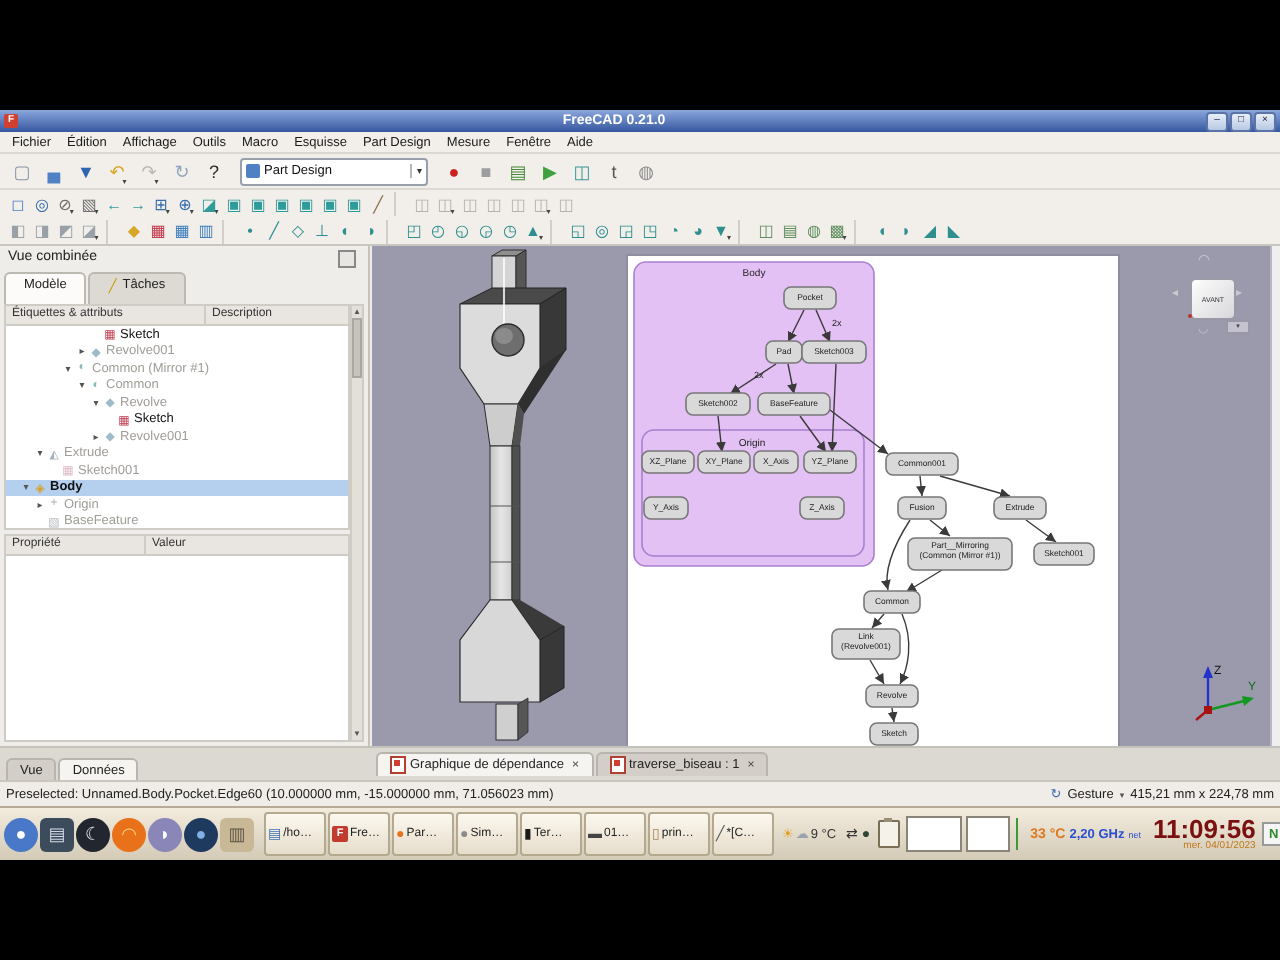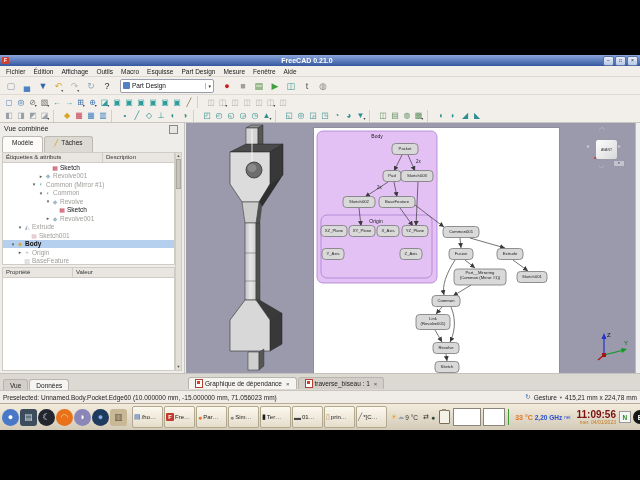--- a/index.html
+++ b/index.html
@@ -110,21 +110,21 @@
   .winbtn .wi{font-size:7px;flex:none;}
   .winbtn .wi.fc{width:8px;height:8px;background:#c23b2f;color:#fff;font-size:5.5px;font-weight:bold;
     text-align:center;line-height:8px;border-radius:1px;}
   .weather{display:flex;align-items:center;gap:1px;font-size:6.5px;color:#333;margin:0 3px;flex:none;}
   .trayic{font-size:7px;margin:0 1px;flex:none;}
   .clipb{width:9px;height:12px;background:#f5f2ea;border:1px solid #7a6f55;border-radius:1px;position:relative;flex:none;margin:0 2px;}
   .clipb::after{content:"";position:absolute;left:2px;top:-2px;width:4px;height:2px;background:#9a8f75;}
   .wsbox{height:16px;background:#fff;border:1px solid #8a8578;flex:none;}
   .sensors{display:flex;align-items:center;gap:2px;margin:0 3px;flex:none;}
   .clockbox{text-align:right;line-height:1;flex:none;margin-left:2px;}
-  .clockbox .time{font-size:10px;font-weight:bold;color:#7a1010;}
+  .clockbox .time{font-size:13px;font-weight:bold;color:#7a1010;}
   .clockbox .date{font-size:5px;color:#c07818;}
   .xtra{width:12px;height:12px;display:flex;align-items:center;justify-content:center;
     font-size:6.5px;font-weight:bold;border:1px solid #999;flex:none;margin-left:2px;box-sizing:border-box;}
   .xtra.round{border-radius:50%;border:none;width:14px;height:14px;}
   .gsep{width:1px;height:16px;background:#3a9a3a;margin:0 2px;flex:none;}
 </style>
 </head>
 <body>
 
 <div class="stage">

